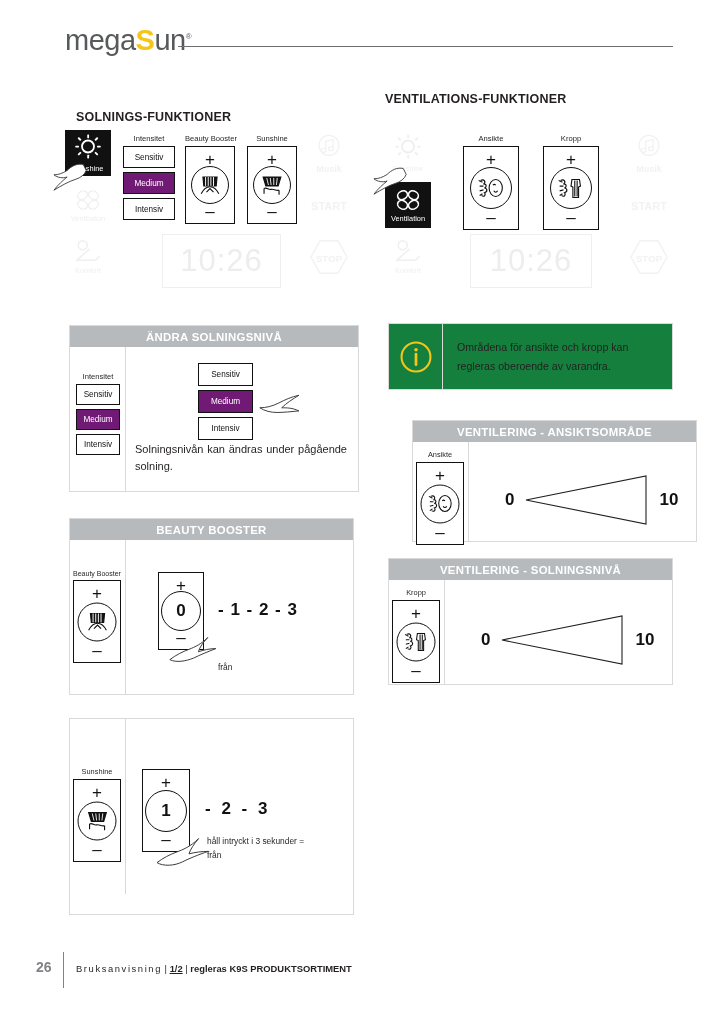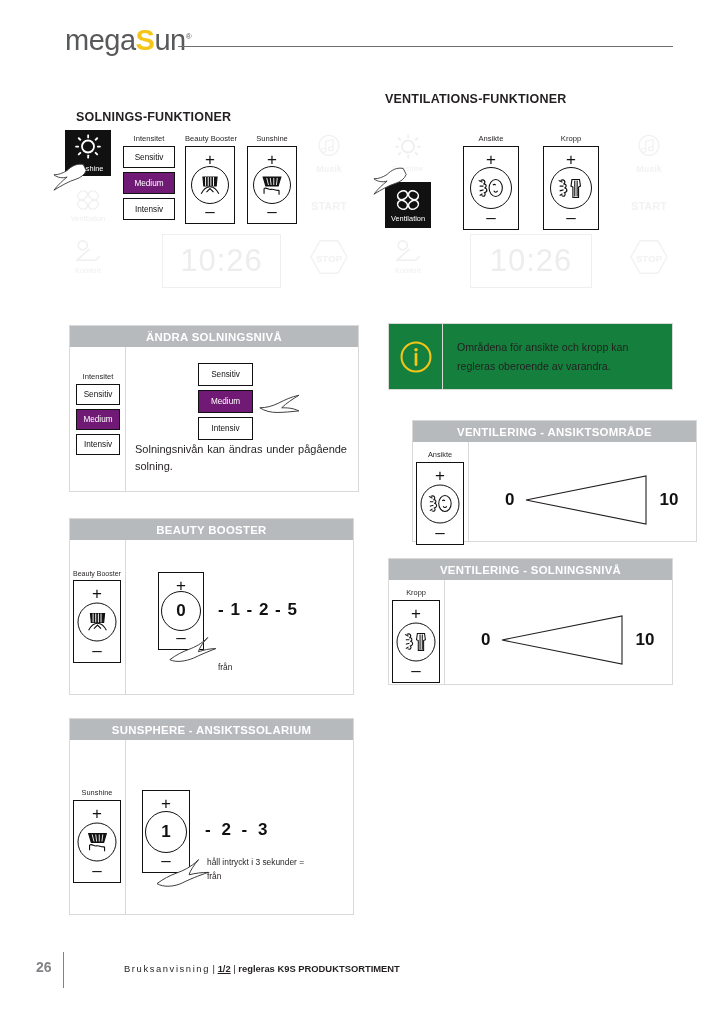--- a/index.html
+++ b/index.html
@@ -191,21 +191,21 @@
     font-size: 14px; font-weight: bold; color: #808285;
   }
   #footer-rule {
     position: absolute; left: 63px; top: 952px; width: 0; height: 36px;
     border-left: 1px solid #808285;
   }
   #footer-text {
     position: absolute; left: 76px; top: 963px;
     font-size: 9.4px; color: #231f20; white-space: nowrap;
   }
-  #footer-text .sp { letter-spacing: 1.6px; margin-left: 48px; }
+  #footer-text .sp { letter-spacing: 1.6px; }
   #footer-text .b { font-weight: bold; text-decoration: underline; }
   #footer-text .m { font-weight: bold; }
   svg { display:block; }
 </style>
 </head>
 <body>
 
 <div id="header">
   <div id="logo"><span>mega</span><span class="s">S</span><span>un</span><span class="reg">®</span></div>
   <div id="header-rule"></div>
@@ -519,34 +519,33 @@
     </div>
 
     <div class="rocker" style="position:absolute; left:88px; top:32px; width:46px; height:78px;">
       <div class="sign plus">+</div>
       <div class="sign minus">–</div>
       <div class="disc" style="width:38px;height:38px;">
         <span class="discnum">0</span>
       </div>
     </div>
 
-    <div class="seq" style="left:148px; top:60px;">- 1 - 2 - 5</div>
+    <div class="seq" style="left:148px; top:60px;">- 1 - 2 - 3</div>
 
     <span style="position:absolute; left:95px; top:88px;">
       <svg width="54" height="38" viewBox="0 0 68 48">
         <path d="M6 40 C14 34 22 30 30 27 C38 24 46 20 54 12 C48 18 44 24 42 30 C48 28 56 26 64 26 C54 30 44 34 36 38 C26 42 14 44 6 40 Z" fill="#ffffff" stroke="#333333" stroke-width="1.2" stroke-linejoin="round"></path>
       </svg>
     </span>
 
     <div class="smalltxt" style="left:148px; top:122px;">från</div>
   </div>
 </div>
 
 <div class="box" style="left:69px; top:718px; width:285px; height:197px;">
-  <div class="box-head">SUNSPHERE - ANSIKTSSOLARIUM</div>
   <div class="box-body" style="height:175px;">
     <div class="box-divider" style="left:55px;"></div>
 
     <div class="rocker-wrap" style="left:3px; top:48px;">
       <div class="rocker-head" style="font-size:7.4px;">Sunshine</div>
       <div class="rocker" style="width:48px;height:83px;">
         <div class="sign plus">+</div>
         <div class="sign minus">–</div>
         <div class="disc" style="width:37px;height:37px;">
           <svg width="30" height="30" viewBox="0 0 34 34">

